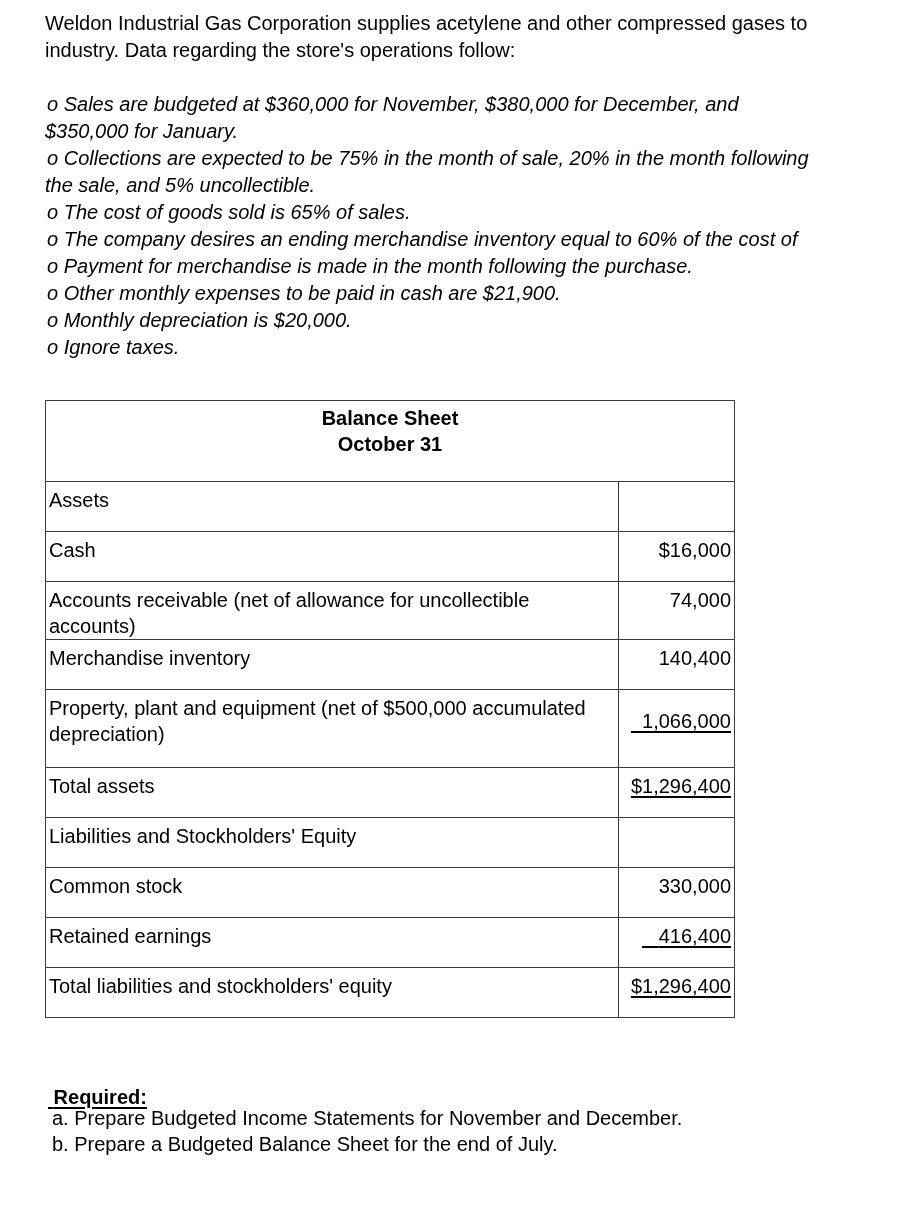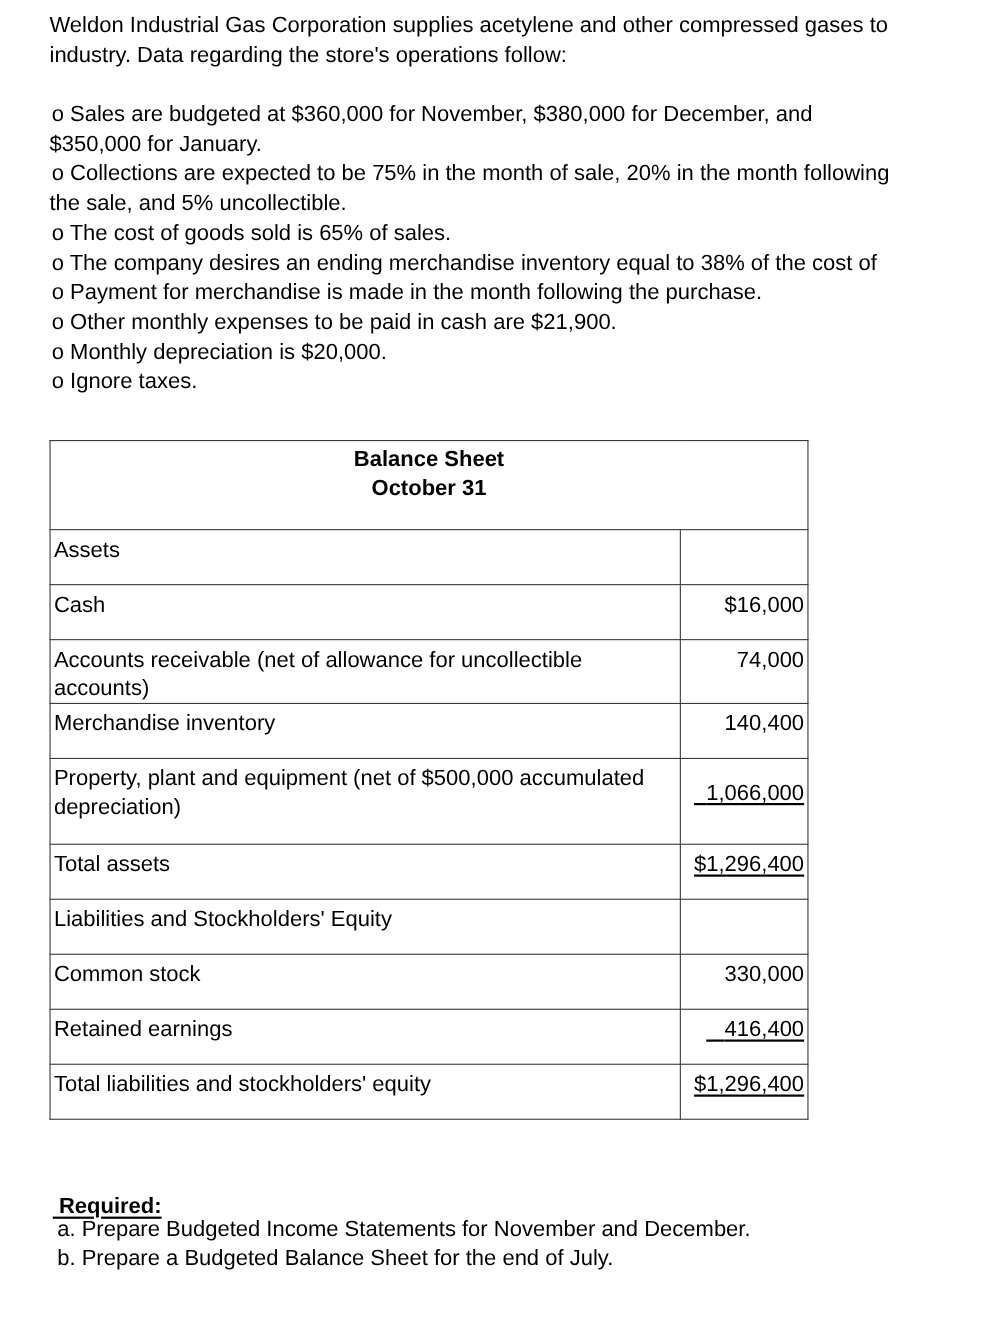--- a/index.html
+++ b/index.html
@@ -26,20 +26,21 @@
     .bullets {
       position: absolute;
       left: 45px;
       top: 91px;
       width: 830px;
       font-size: 20px;
       line-height: 27px;
     }
     .bullet {
       display: block;
+      font-style: italic;
     }
     .bullet .marker {
       padding-left: 2px;
     }
 
     table.bs {
       position: absolute;
       left: 45px;
       top: 400px;
       width: 690px;
@@ -124,21 +125,21 @@
     <span class="marker">o</span>
     <span>Collections are expected to be 75% in the month of sale, 20% in the month following</span><br>
     <span>the sale, and 5% uncollectible.</span>
   </div>
   <div class="bullet">
     <span class="marker">o</span>
     <span>The cost of goods sold is 65% of sales.</span>
   </div>
   <div class="bullet">
     <span class="marker">o</span>
-    <span>The company desires an ending merchandise inventory equal to 38% of the cost of</span><br>
+    <span>The company desires an ending merchandise inventory equal to 60% of the cost of</span><br>
   </div>
   <div class="bullet">
     <span class="marker">o</span>
     <span>Payment for merchandise is made in the month following the purchase.</span>
   </div>
   <div class="bullet">
     <span class="marker">o</span>
     <span>Other monthly expenses to be paid in cash are $21,900.</span>
   </div>
   <div class="bullet">

